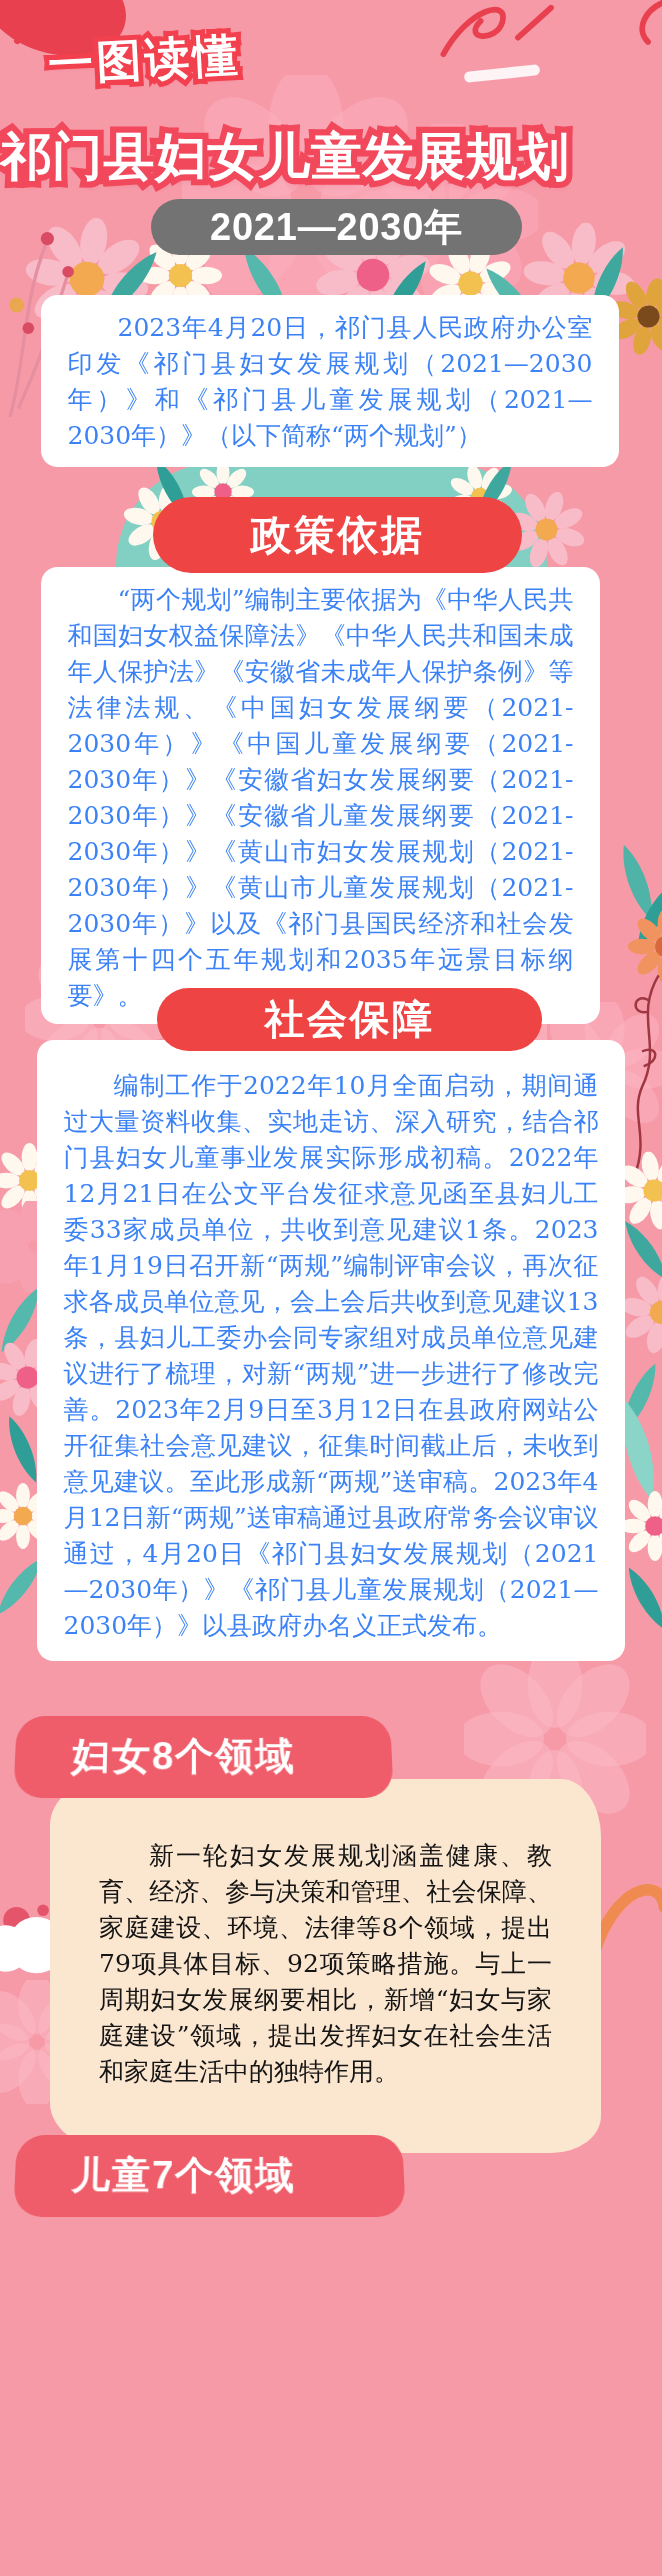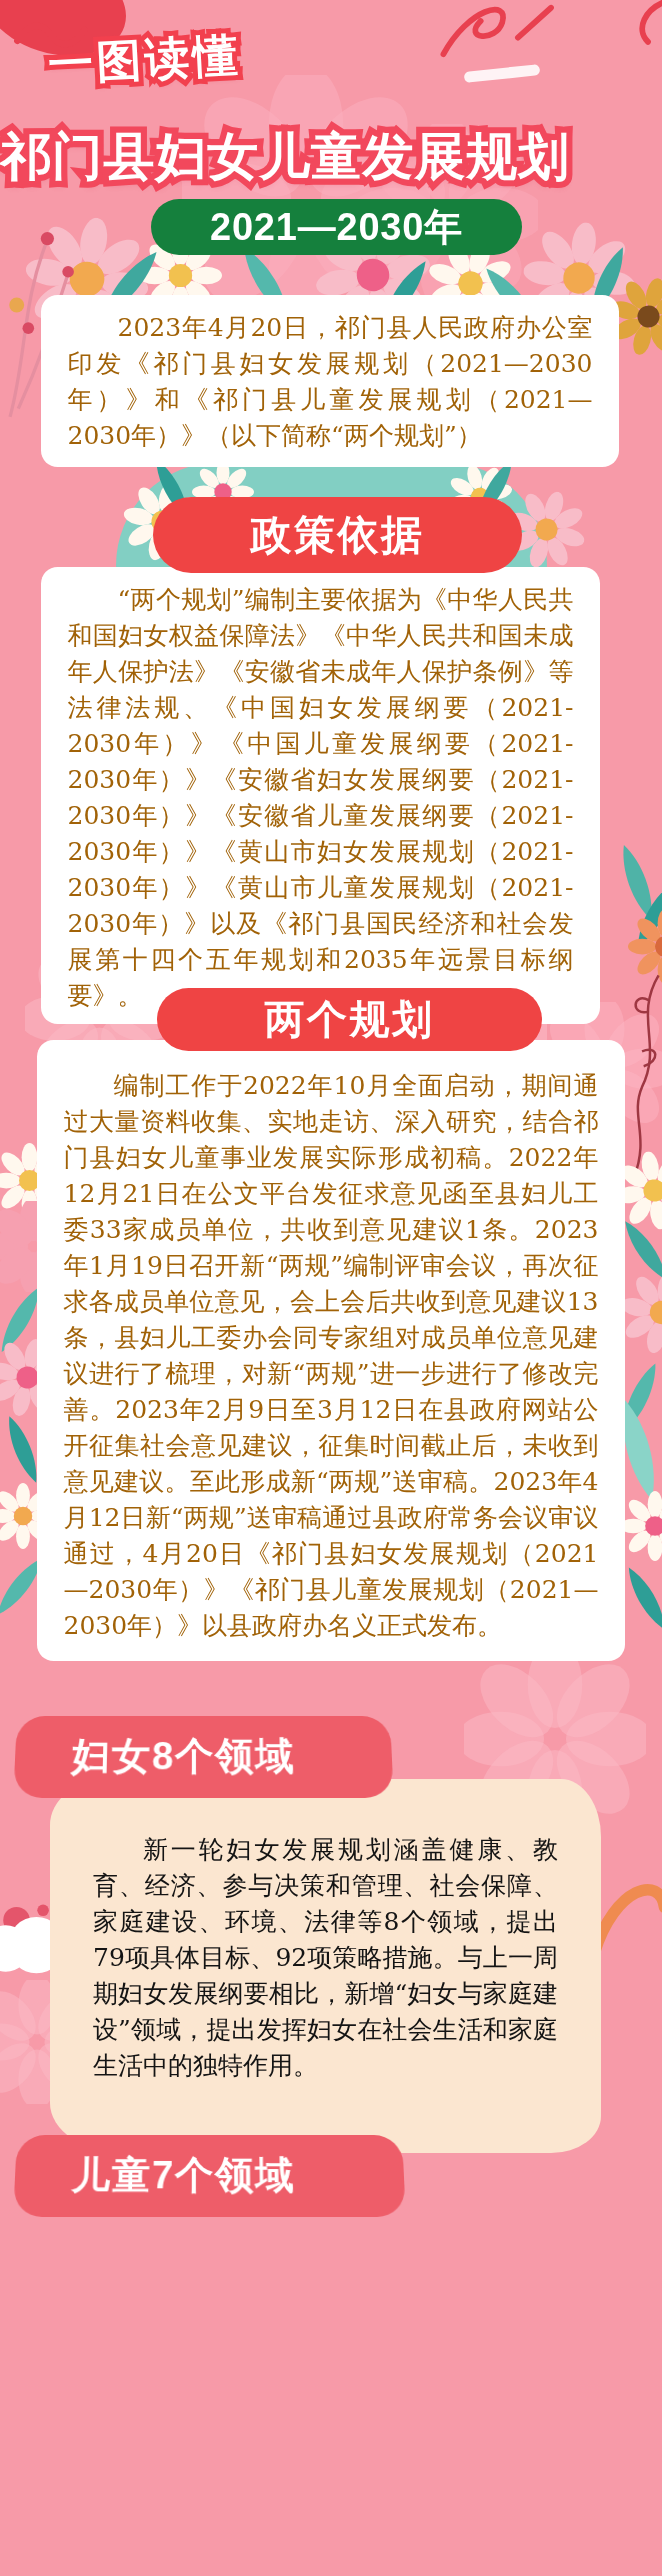--- a/index.html
+++ b/index.html
@@ -14,39 +14,39 @@
   .outline-pair .fill{position:relative;color:#fff;}
 
   .badge-wrap{left:48px;top:30px;transform:rotate(-3deg);font-size:45px;letter-spacing:3.3px;}
   .badge-wrap .stroke{-webkit-text-stroke:10px #F2404E;text-shadow:0 3.3px 5px rgba(200,40,60,.25);}
 
   .title-wrap{left:0;top:123px;width:550px;text-align:left;}
   .title-pair{font-size:51px;letter-spacing:0.8px;}
   .title-pair .stroke{-webkit-text-stroke:12.4px #F2485C;text-shadow:0 5px 6.6px rgba(210,50,80,.3);}
 
   
-  .year-pill{left:151px;top:199px;width:371px;height:56px;background:#15803d;border-radius:28px;
+  .year-pill{left:151px;top:199px;width:371px;height:56px;background:#737373;border-radius:28px;
              color:#fff;font-weight:bold;font-size:38px;line-height:56px;text-align:center;letter-spacing:0.8px;z-index:5;}
   .pill-heading{background:#ef4444;border-radius:38px;color:#fff;font-weight:bold;text-align:center;z-index:5;}
   .pill-policy{left:153px;top:497px;width:369px;height:76px;font-size:41px;line-height:76px;letter-spacing:2.5px;}
   .pill-process{left:157px;top:988px;width:385px;height:63px;font-size:40px;line-height:63px;letter-spacing:2.5px;}
   .keystone{background:#EE5D69;border-radius:28px;color:#fff;font-weight:bold;font-size:38px;letter-spacing:1.7px;
             transform:perspective(497px) rotateX(7deg);transform-origin:50% 0;z-index:5;}
   .keystone-women{left:16.6px;top:1716px;width:373px;height:81px;line-height:81px;padding-left:56px;box-sizing:border-box;}
   .keystone-children{left:16.6px;top:2135px;width:385px;height:81px;line-height:81px;padding-left:56px;box-sizing:border-box;}
 
   
   .card{background:#fff;border-radius:16.6px;box-sizing:border-box;z-index:3;}
   .card p{margin:0;font-family:"DejaVu Serif","Liberation Serif",serif;font-size:25px;line-height:36px;
-          color:#a16207;text-align:justify;text-indent:2em;}
+          color:#3b82f6;text-align:justify;text-indent:2em;}
   .card-intro{left:41px;top:295px;width:578px;min-height:162px;padding:15px 26.5px 13.3px;}
   .card-policy{left:41px;top:567px;width:559px;min-height:389px;padding:15px 26.5px 10px;}
   .card-process{left:37px;top:1040px;width:588px;min-height:613px;padding:28px 26.5px 16.6px;}
   .cream{background:#FBE6D0;z-index:3;box-sizing:border-box;}
-  .cream p{margin:8px;font-family:"DejaVu Serif","Liberation Serif",serif;font-size:25px;line-height:36px;
+  .cream p{margin:14px;font-family:"DejaVu Serif","Liberation Serif",serif;font-size:25px;line-height:36px;
            color:#141414;text-align:justify;text-indent:2em;}
   .cream-women{left:50px;top:1779px;width:551px;height:374px;padding:45px 35px 0;
                border-radius:58px 40px 50px 75px / 46px 58px 37px 50px;}
   .cream-children{left:50px;top:2230px;width:551px;height:292px;padding:38px 35px 0;
                   border-radius:50px 66px 41px 58px / 58px 41px 54px 37px;}
 
   
   .arch{left:116px;top:462px;width:431px;height:116px;background:#82CFC3;border-radius:207px 207px 25px 25px;z-index:1;}
   .red-blob{left:-21px;top:-46px;width:149px;height:99px;background:#E8404F;border-radius:50%;transform:rotate(18deg);z-index:1;}
   .white-dash{left:464px;top:68px;width:76px;height:10.8px;background:rgba(255,255,255,.88);border-radius:5.8px;transform:rotate(-6deg);z-index:1;}
@@ -222,21 +222,21 @@
   <svg class="abs z1" style="left:628px;top:909px;width:75px;height:75px;--petal:#F0935E;--center:#D9693C" viewBox="0 0 90 90" width="75" height="75">
       <use href="#daisy"></use>
     </svg>
   <svg class="abs z1" style="left:584px;top:967px;width:83px;height:215px" viewBox="0 0 100 260">
     <path d="M90,10 C60,60 95,95 70,145 C55,180 80,205 60,255" stroke="#9E3742" stroke-width="3" fill="none"></path>
     <path d="M78,40 c-20,-10 -22,20 0,14" stroke="#9E3742" stroke-width="3" fill="none"></path>
     <path d="M72,120 c20,-6 18,-26 -2,-18" stroke="#9E3742" stroke-width="3" fill="none"></path>
   </svg>
 
   
-  <div class="abs pill-heading pill-process">两个规划</div>
+  <div class="abs pill-heading pill-process">社会保障</div>
   <div class="abs card card-process">
     <p>编制工作于2022年10月全面启动，期间通过大量资料收集、实地走访、深入研究，结合祁门县妇女儿童事业发展实际形成初稿。2022年12月21日在公文平台发征求意见函至县妇儿工委33家成员单位，共收到意见建议1条。2023年1月19日召开新“两规”编制评审会议，再次征求各成员单位意见，会上会后共收到意见建议13条，县妇儿工委办会同专家组对成员单位意见建议进行了梳理，对新“两规”进一步进行了修改完善。2023年2月9日至3月12日在县政府网站公开征集社会意见建议，征集时间截止后，未收到意见建议。至此形成新“两规”送审稿。2023年4月12日新“两规”送审稿通过县政府常务会议审议通过，4月20日《祁门县妇女发展规划（2021—2030年）》《祁门县儿童发展规划（2021—2030年）》以县政府办名义正式发布。</p>
   </div>
   
   <svg class="abs z1" style="left:-8.3px;top:1143px;width:75px;height:75px;--petal:#FFF8EE;--center:#F2C14F" viewBox="0 0 90 90" width="75" height="75">
       <use href="#daisy"></use>
     </svg>
   <svg class="abs z1" style="left:-12.4px;top:1201px;width:91px;height:91px;color:#F6A0B0" viewBox="0 0 110 110" width="91" height="91">
       <use href="#petalflower"></use>
     </svg>

